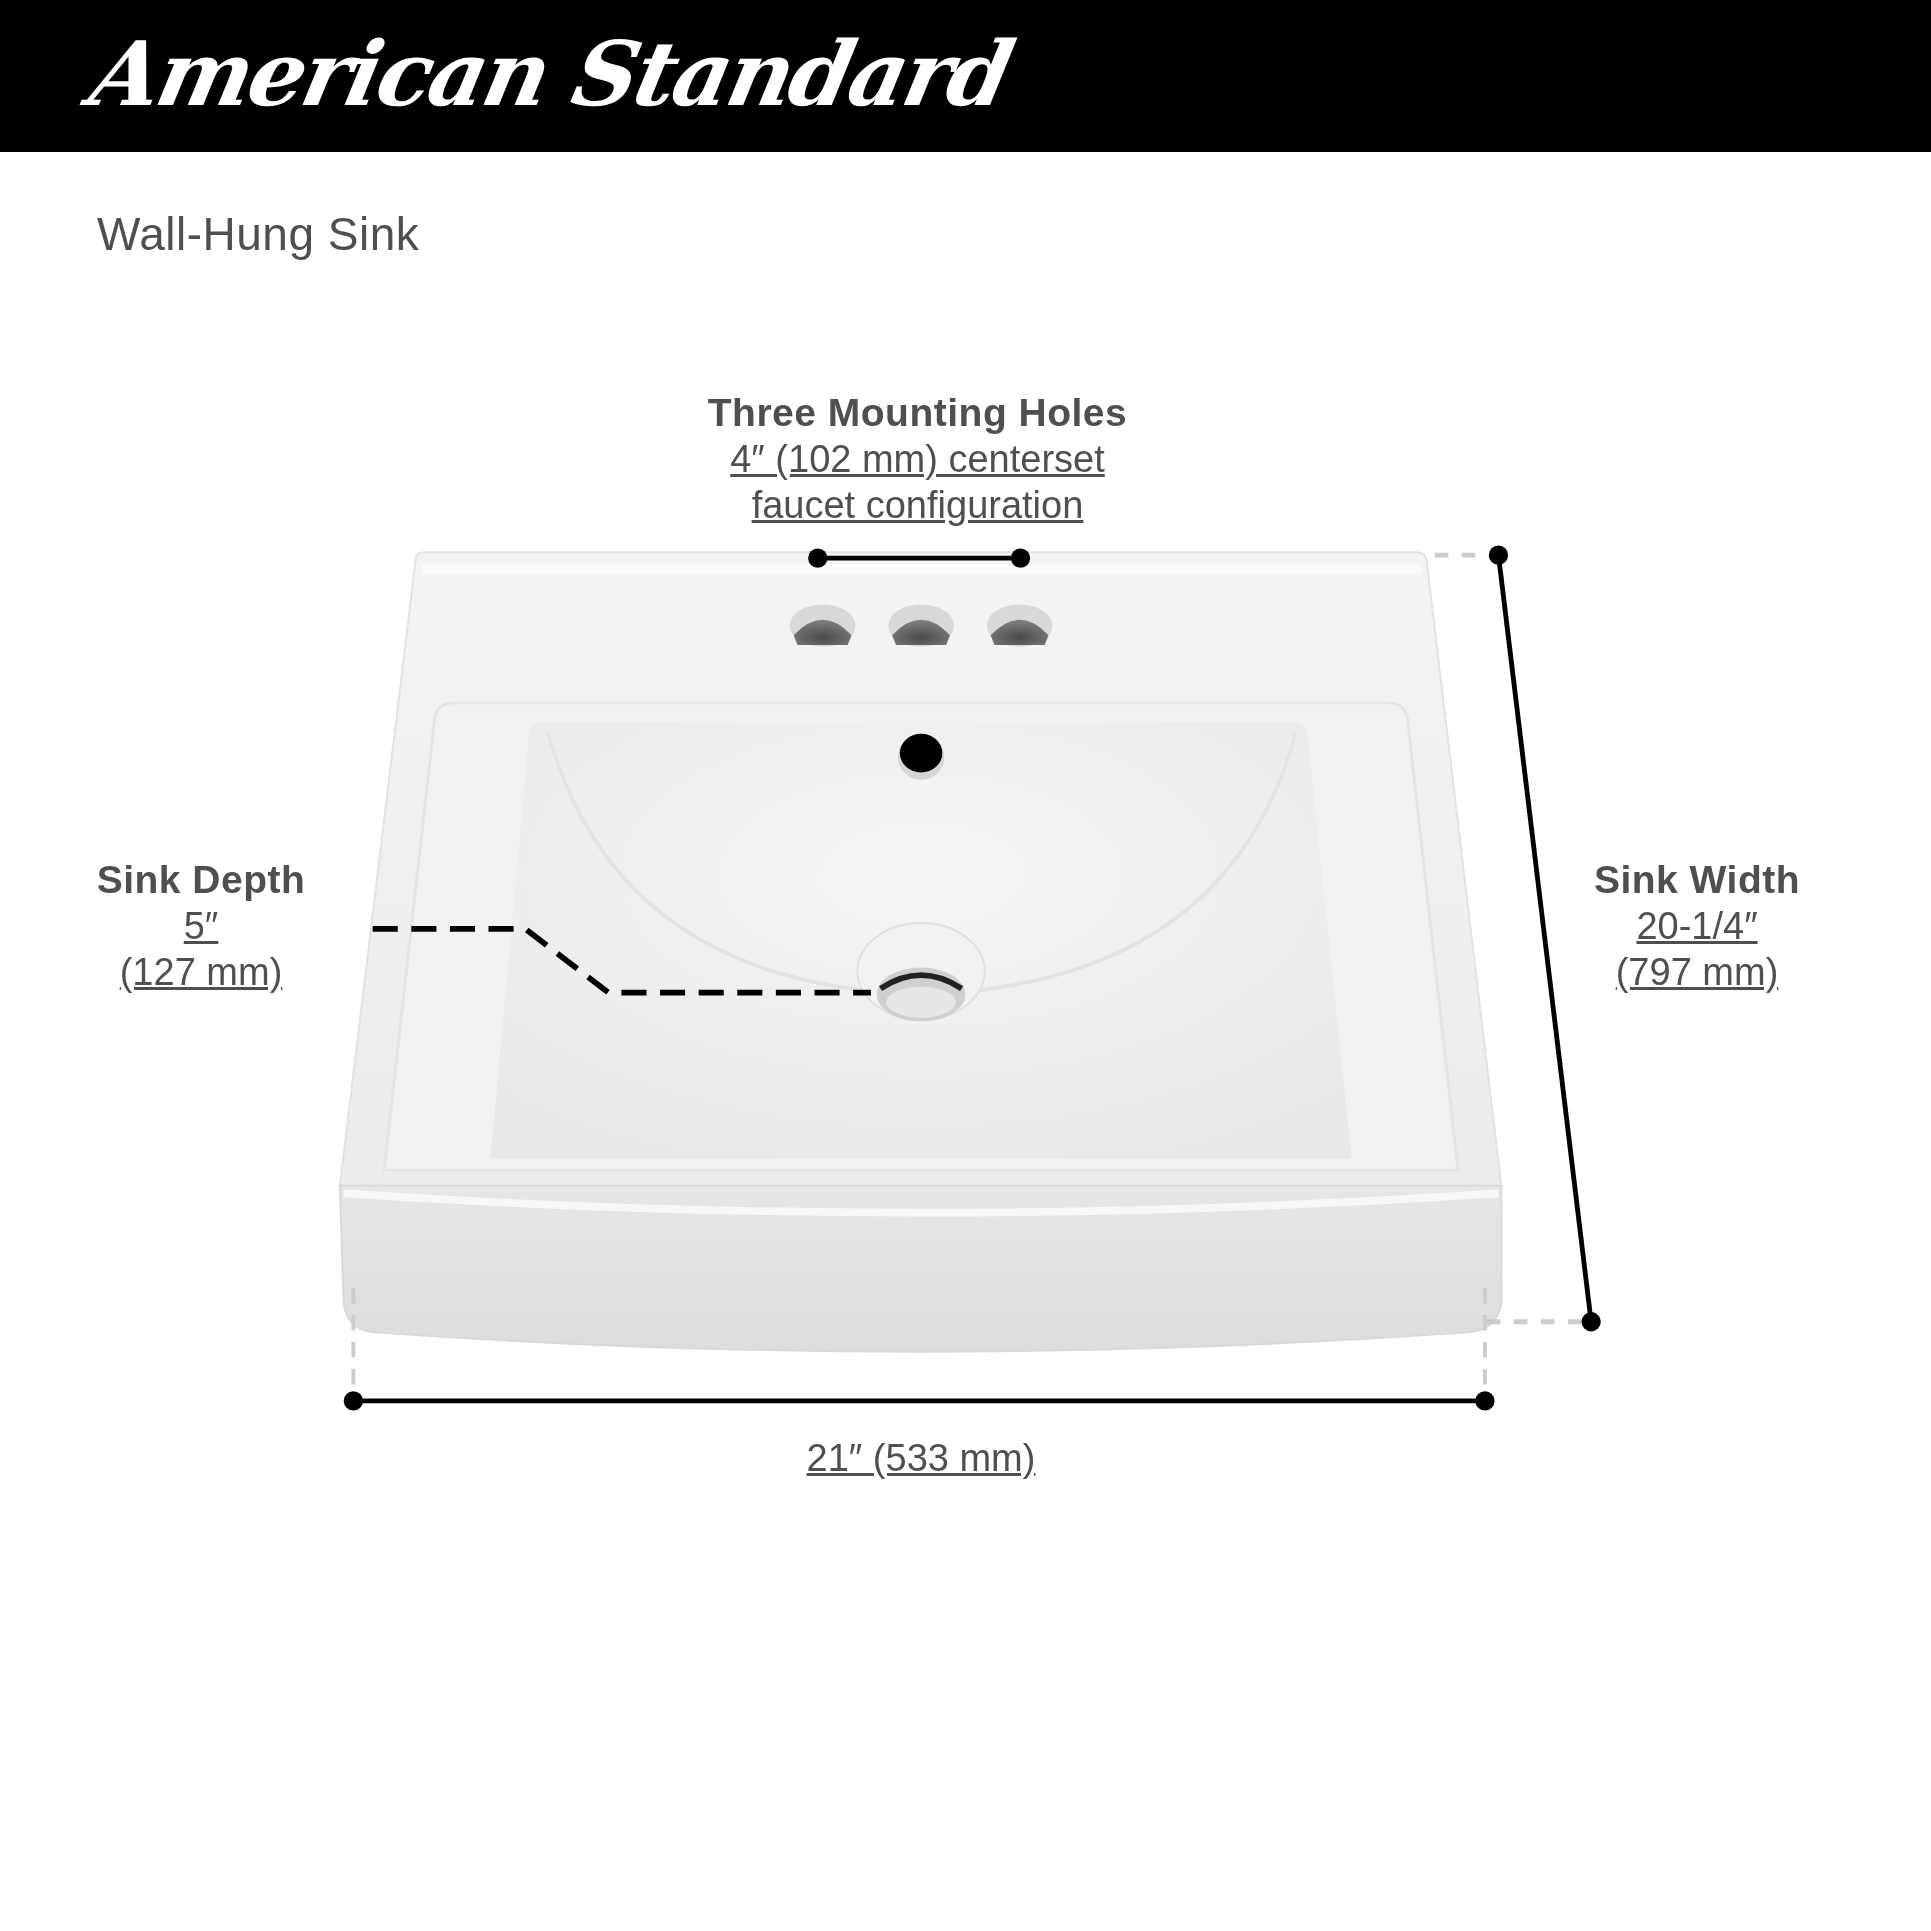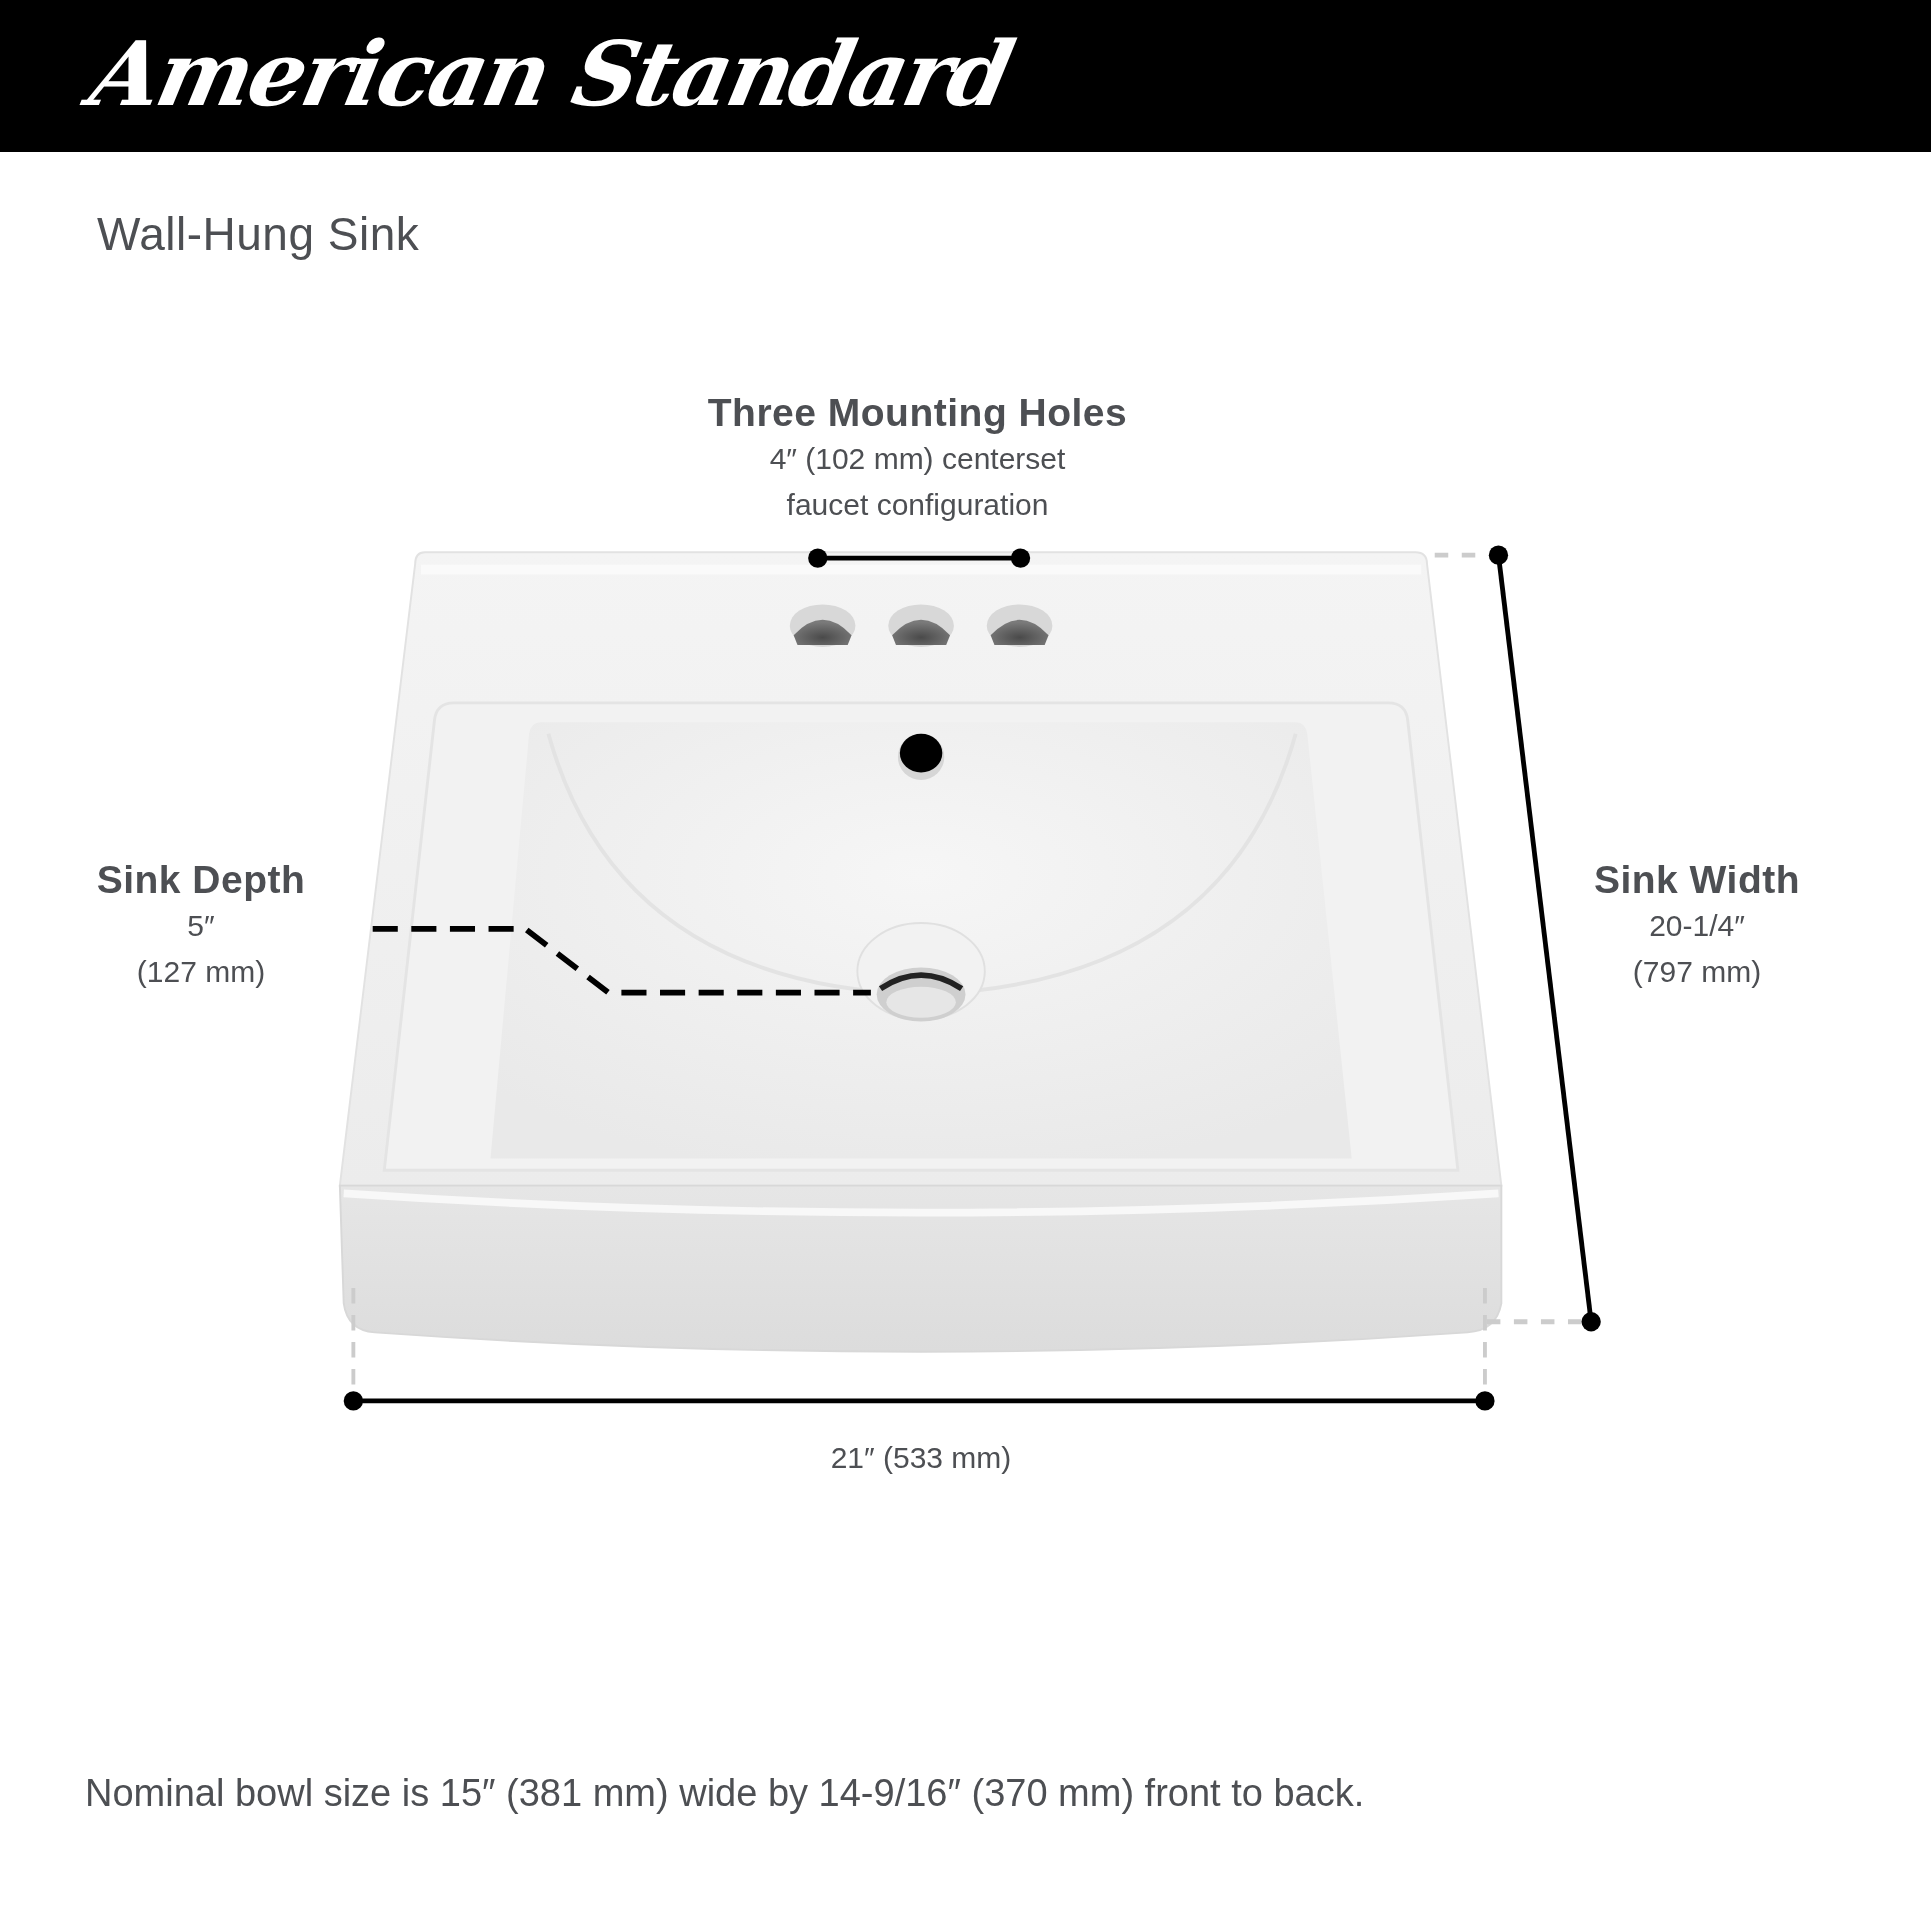--- a/index.html
+++ b/index.html
@@ -21,21 +21,21 @@
       transform: skewX(-12deg); white-space: nowrap;
       line-height: 106px;
     }
     .page-title {
       position: absolute; left: 97px; top: 207px;
       font-size: 46px; font-weight: normal; color: #4d4f53;
       letter-spacing: 0.5px; margin: 0;
     }
     .label { position: absolute; text-align: center; color: #4d4f53; }
     .label .t { font-size: 39px; font-weight: bold; line-height: 46px; letter-spacing: 0.5px; text-align: center; }
-    .label .v { font-size: 30px; line-height: 46px; }
+    .label .v { font-size: 38px; line-height: 46px; text-decoration: underline; }
     .drawing { position: absolute; left: 0; top: 0; width: 1931px; height: 1931px; }
     .footnote {
       position: absolute; left: 85px; top: 1765px;
       font-size: 38px; line-height: 56px; color: #4d4f53;
     }
   </style>
 </head>
 <body>
 
 <div class="header">
@@ -143,15 +143,14 @@
   <div class="t">Sink Width</div>
   <div class="v">20-1/4″</div>
   <div class="v">(797 mm)</div>
 </div>
 
 <div class="label" style="left:728px; top:1435px; width:386px;">
   <div class="v">21″ (533 mm)</div>
 </div>
 
 <div class="footnote">
-  <div>Nominal bowl size is 15″ (381 mm) wide by 14-9/16″ (370 mm) front to back.</div>
 </div>
 
 
 </body></html>

